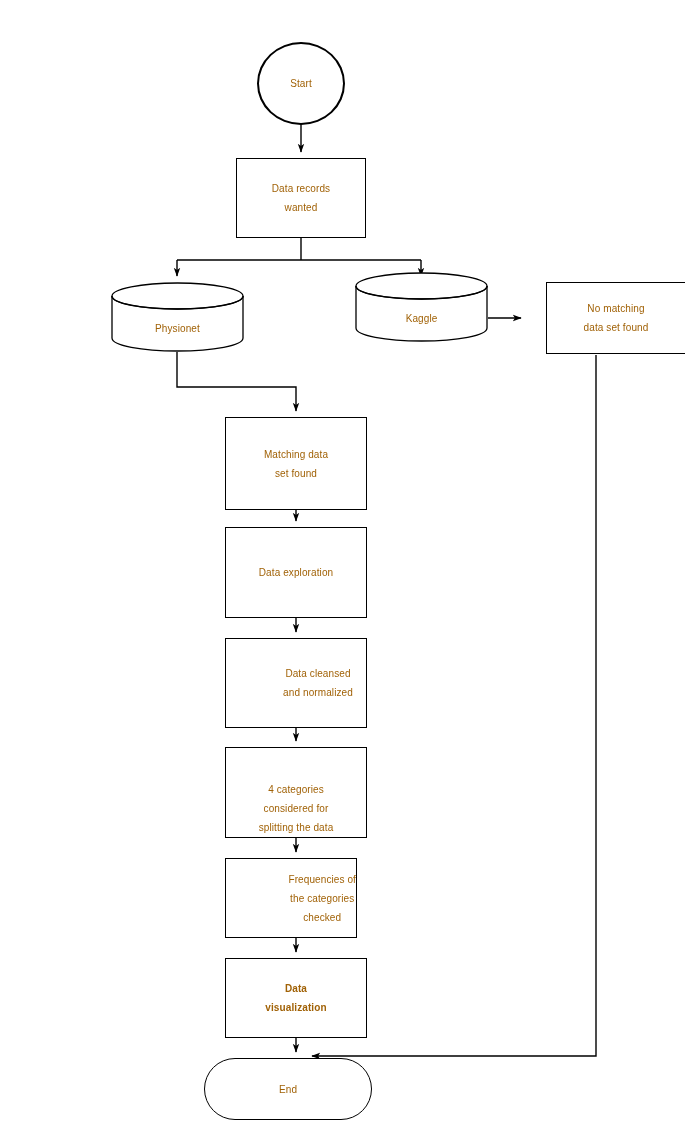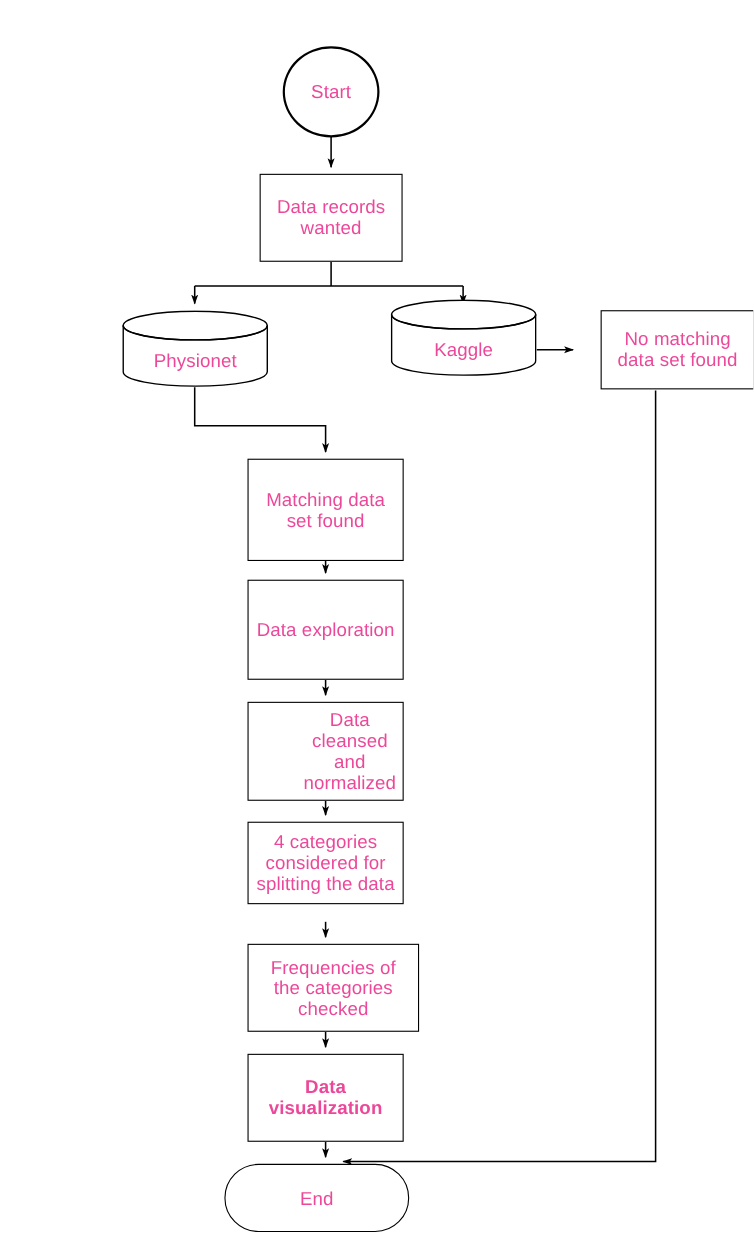--- a/index.html
+++ b/index.html
@@ -22,22 +22,22 @@
     width: 685px;
     height: 1121px;
   }
   .node {
     position: absolute;
     box-sizing: border-box;
     display: flex;
     align-items: center;
     justify-content: center;
     text-align: center;
-    color: #ec4899;
-    font-size: 17px;
+    color: #a16207;
+    font-size: 10px;
     line-height: 19px;
     letter-spacing: 0.1px;
     white-space: pre-line;
   }
   .node.process {
     border: 1.4px solid #000000;
     background: #ffffff;
   }
   .node.terminator-circle {
     border: 2px solid #000000;
@@ -144,27 +144,27 @@
   <div class="node process" style="left:225px; top:417px; width:142px; height:93px;">
     <span>Matching data
 set found</span>
   </div>
 
   <div class="node process" style="left:225px; top:638px; width:142px; height:90px;padding-left:44px;">
     <span>Data cleansed
 and normalized</span>
   </div>
 
-  <div class="node process" style="left:225px; top:747px; width:142px; height:75px;">
+  <div class="node process" style="left:225px; top:747px; width:142px; height:91px;align-items:flex-end;">
     <span>4 categories
 considered for
 splitting the data</span>
   </div>
 
-  <div class="node process" style="left:225px; top:858px; width:156px; height:80px;">
+  <div class="node process" style="left:225px; top:858px; width:132px; height:80px;justify-content:flex-end;">
     <span>Frequencies of
 the categories
 checked</span>
   </div>
 
   <div class="node process" style="left:225px; top:958px; width:142px; height:80px;font-weight:bold;">
     <span>Data
 visualization</span>
   </div>
 

